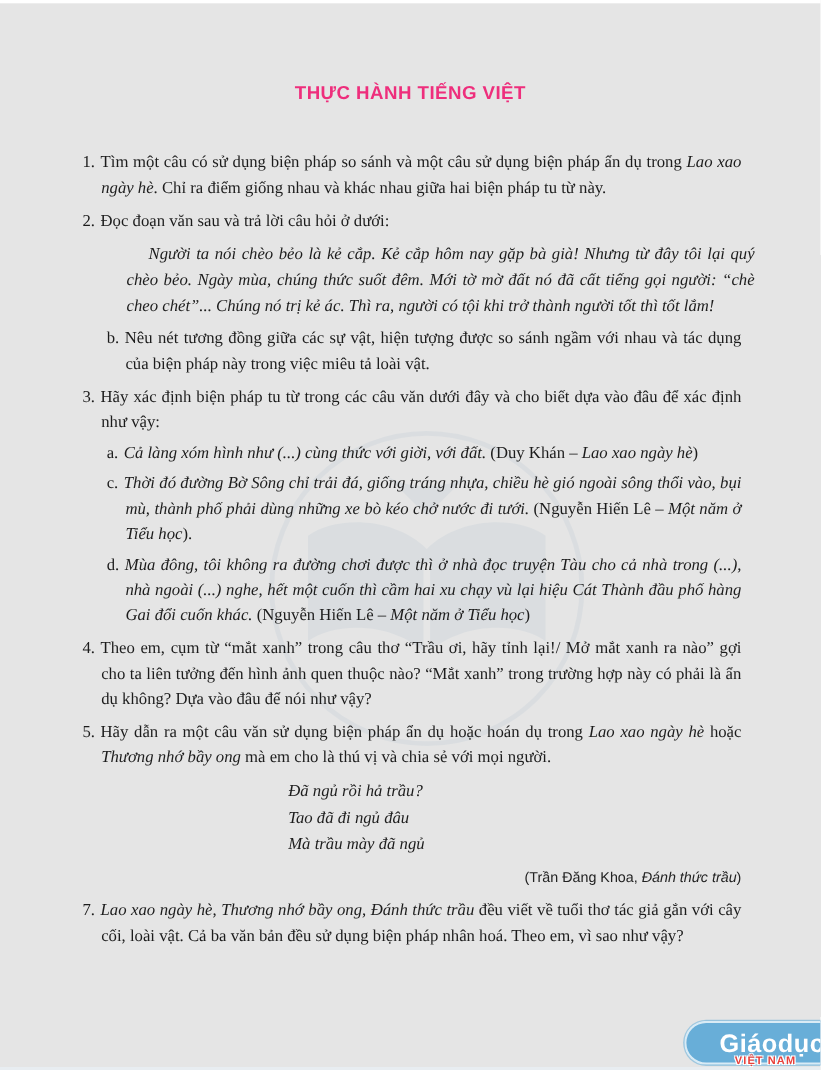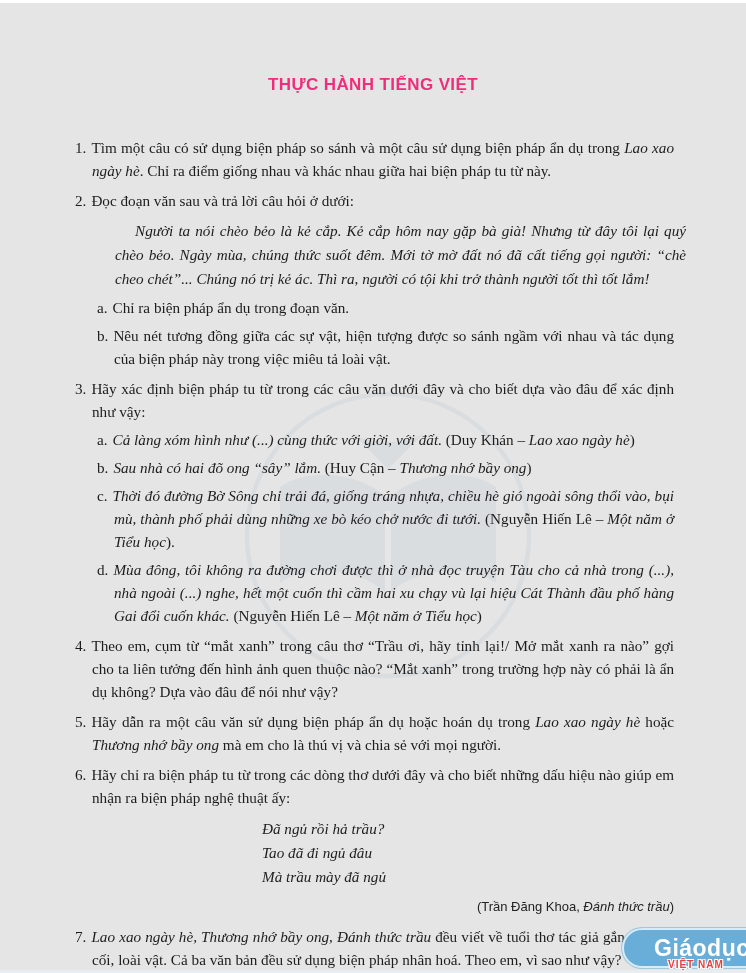--- a/index.html
+++ b/index.html
@@ -118,59 +118,50 @@
     </p>
 
     <p class="q">
       <span class="marker">2.</span><span class="rich"><span>Đọc đoạn văn sau và trả lời câu hỏi ở dưới:</span></span>
     </p>
 
     <p class="quote">
       <span class="rich"><i>Người ta nói chèo bẻo là kẻ cắp. Kẻ cắp hôm nay gặp bà già! Nhưng từ đây tôi lại quý chèo bẻo. Ngày mùa, chúng thức suốt đêm. Mới tờ mờ đất nó đã cất tiếng gọi người: “chè cheo chét”... Chúng nó trị kẻ ác. Thì ra, người có tội khi trở thành người tốt thì tốt lắm!</i></span>
     </p>
 
-    <p class="sub">
-      <span class="marker">a.</span><span class="rich"><span>Chỉ ra biện pháp ẩn dụ trong đoạn văn.</span></span>
-    </p>
 
     <p class="sub">
       <span class="marker">b.</span><span class="rich"><span>Nêu nét tương đồng giữa các sự vật, hiện tượng được so sánh ngầm với nhau và tác dụng của biện pháp này trong việc miêu tả loài vật.</span></span>
     </p>
 
     <p class="q">
       <span class="marker">3.</span><span class="rich"><span>Hãy xác định biện pháp tu từ trong các câu văn dưới đây và cho biết dựa vào đâu để xác định như vậy:</span></span>
     </p>
 
     <p class="sub">
       <span class="marker">a.</span><span class="rich"><i>Cả làng xóm hình như (...) cùng thức với giời, với đất.</i><span> (Duy Khán – </span><i>Lao xao ngày hè</i><span>)</span></span>
     </p>
 
-    <p class="sub">
-      <span class="marker">b.</span><span class="rich"><i>Sau nhà có hai đõ ong “sây” lắm.</i><span> (Huy Cận – </span><i>Thương nhớ bầy ong</i><span>)</span></span>
-    </p>
 
     <p class="sub">
       <span class="marker">c.</span><span class="rich"><i>Thời đó đường Bờ Sông chỉ trải đá, giống tráng nhựa, chiều hè gió ngoài sông thổi vào, bụi mù, thành phố phải dùng những xe bò kéo chở nước đi tưới.</i><span> (Nguyễn Hiến Lê – </span><i>Một năm ở Tiểu học</i><span>).</span></span>
     </p>
 
     <p class="sub">
       <span class="marker">d.</span><span class="rich"><i>Mùa đông, tôi không ra đường chơi được thì ở nhà đọc truyện Tàu cho cả nhà trong (...), nhà ngoài (...) nghe, hết một cuốn thì cầm hai xu chạy vù lại hiệu Cát Thành đầu phố hàng Gai đổi cuốn khác.</i><span> (Nguyễn Hiến Lê – </span><i>Một năm ở Tiểu học</i><span>)</span></span>
     </p>
 
     <p class="q">
       <span class="marker">4.</span><span class="rich"><span>Theo em, cụm từ “mắt xanh” trong câu thơ “Trầu ơi, hãy tỉnh lại!/ Mở mắt xanh ra nào” gợi cho ta liên tưởng đến hình ảnh quen thuộc nào? “Mắt xanh” trong trường hợp này có phải là ẩn dụ không? Dựa vào đâu để nói như vậy?</span></span>
     </p>
 
     <p class="q">
       <span class="marker">5.</span><span class="rich"><span>Hãy dẫn ra một câu văn sử dụng biện pháp ẩn dụ hoặc hoán dụ trong </span><i>Lao xao ngày hè</i><span> hoặc </span><i>Thương nhớ bầy ong</i><span> mà em cho là thú vị và chia sẻ với mọi người.</span></span>
     </p>
 
-    <p class="q">
-      <span class="marker">6.</span><span class="rich"><span>Hãy chỉ ra biện pháp tu từ trong các dòng thơ dưới đây và cho biết những dấu hiệu nào giúp em nhận ra biện pháp nghệ thuật ấy:</span></span>
-    </p>
 
     <p class="poem">
       <span class="poem-line">Đã ngủ rồi hả trầu?</span>
       <span class="poem-line">Tao đã đi ngủ đâu</span>
       <span class="poem-line">Mà trầu mày đã ngủ</span>
     </p>
 
     <p class="attribution">
       <span class="rich"><span>(Trần Đăng Khoa, </span><i>Đánh thức trầu</i><span>)</span></span>
     </p>

